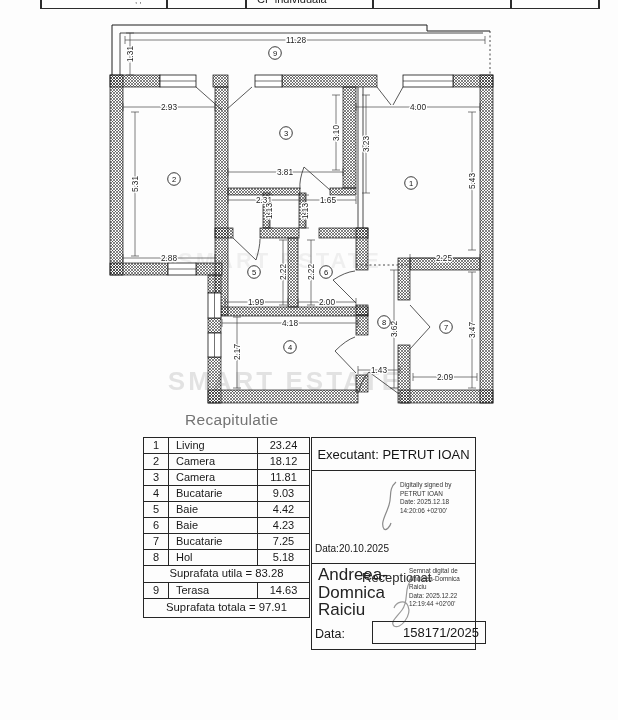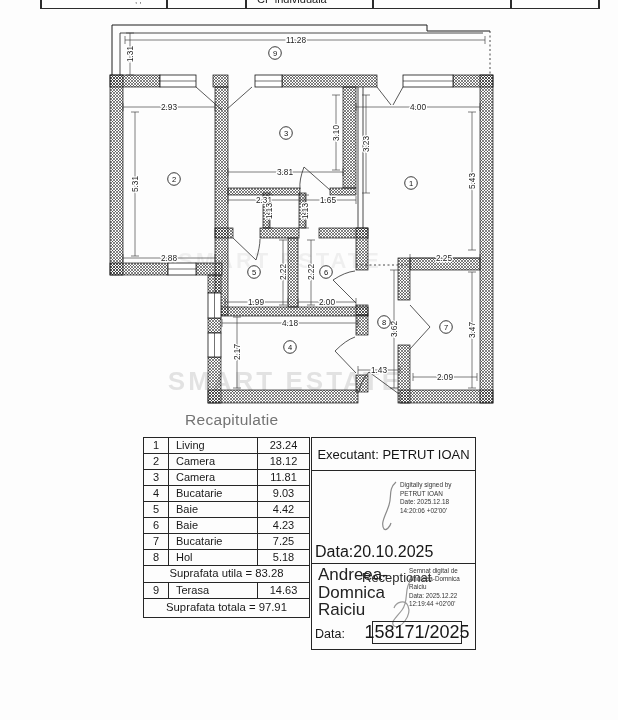--- a/index.html
+++ b/index.html
@@ -35,29 +35,29 @@
   table.recap td.span{height:16px;font-size:11.3px;}
   .pre{white-space:pre-line;}
   .panel{position:absolute;left:311px;top:437px;width:163px;height:211px;
          border:1px solid #262626;}
   .exec-head{height:32px;border-bottom:1px solid #262626;display:flex;align-items:center;
              justify-content:center;font-size:13px;color:#161616;}
   .sig-area{position:relative;height:92px;border-bottom:1px solid #262626;}
   .sig-name-p{position:absolute;left:8px;top:12px;font-size:15.5px;line-height:18px;color:#222;}
   .cert{position:absolute;font-size:6.4px;line-height:8.6px;color:#333;}
   .cert-p{left:88px;top:10px;width:72px;}
-  .sig-date{position:absolute;left:3px;top:72px;font-size:16px;color:#161616;}
+  .sig-date{position:absolute;left:3px;top:72px;font-size:10px;color:#161616;}
   .recep-area{position:relative;height:85px;}
   .recep-label{position:absolute;left:50px;top:6px;font-size:13px;color:#2a2a2a;}
   .sig-name-r{position:absolute;left:6px;top:2px;font-size:17px;line-height:17.5px;color:#222;}
   .cert-r{left:97px;top:3px;width:66px;line-height:8.2px;font-size:6.3px;}
   .recep-date{position:absolute;left:3px;top:63px;font-size:12.5px;color:#161616;}
   .num-box{position:absolute;left:60px;top:57px;width:88px;height:21px;
            border:1.5px solid #262626;display:flex;align-items:center;justify-content:center;
-           font-size:18px;color:#161616;}
+           font-size:13px;color:#161616;padding-left:24px;}
   .scrib{position:absolute;}
 </style>
 </head>
 <body>
 
 <div id="page">
 
   <div class="topfrag">
     <div class="v" style="left:0"></div>
     <div class="v" style="left:126px"></div>

